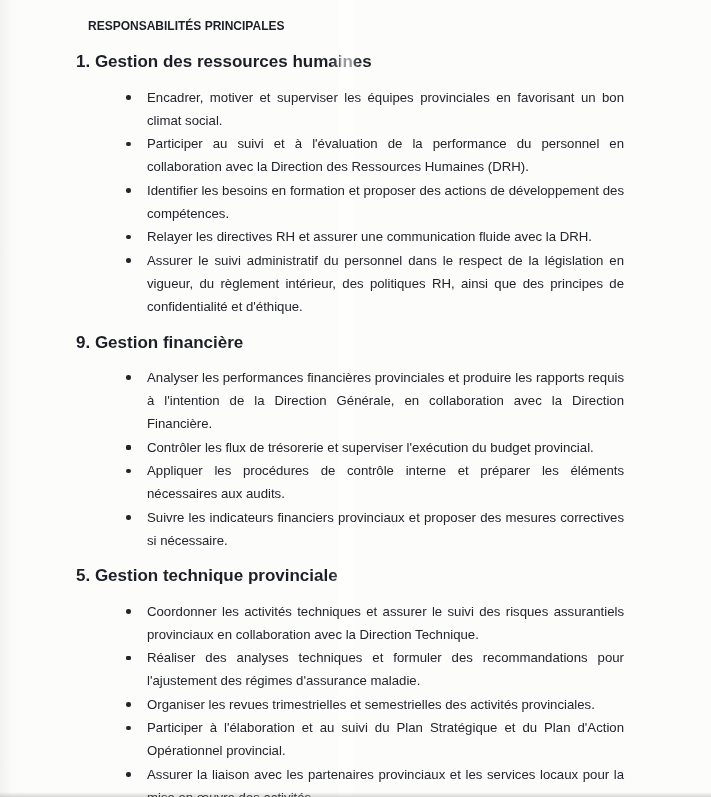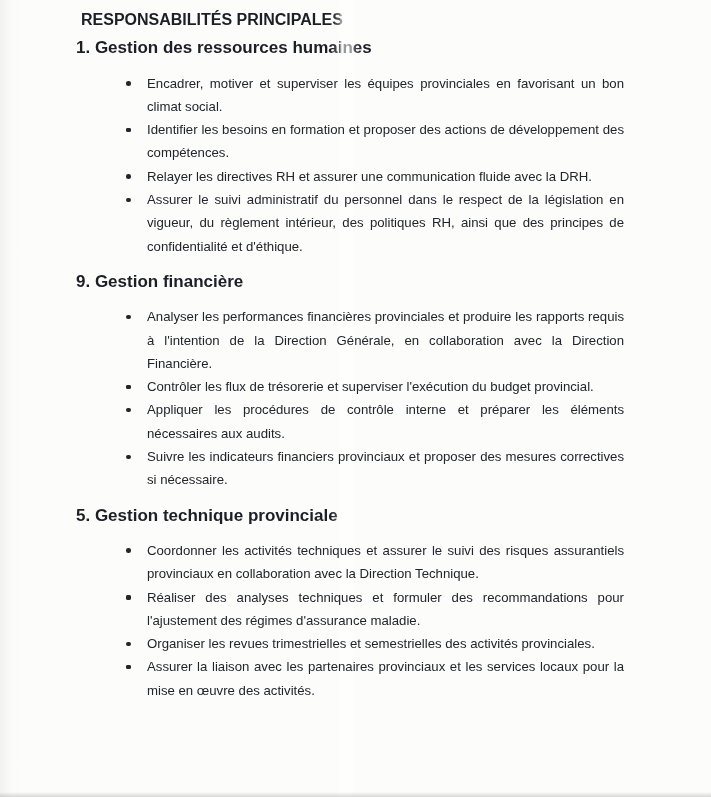--- a/index.html
+++ b/index.html
@@ -33,22 +33,22 @@
     pointer-events: none;
   }
   .scan-edge-bottom {
     position: absolute;
     left: 0; right: 0; bottom: 0;
     height: 5px;
     background: linear-gradient(180deg, rgba(0,0,0,0) 0%, rgba(120,120,114,0.28) 100%);
     pointer-events: none;
   }
   .doc-title {
-    margin: 5px;
-    font-size: 16px;
+    margin: 12px;
+    font-size: 12px;
     font-weight: bold;
     line-height: 23.3px;
     color: #1d1f27;
   }
   .section-heading {
     margin: 0;
     font-size: 17px;
     font-weight: bold;
     line-height: 23.3px;
     color: #1d1f27;
@@ -83,20 +83,21 @@
   <section>
     <h2 class="section-heading">1. Gestion des ressources humaines</h2>
     <ul class="bullet-list">
   <li class="bullet-item">
     <span class="dot"></span>
     <span class="txt">Encadrer, motiver et superviser les équipes provinciales en favorisant un bon climat social.</span>
   </li>
 
   <li class="bullet-item">
     <span class="dot"></span>
+    <span class="txt">Participer au suivi et à l'évaluation de la performance du personnel en collaboration avec la Direction des Ressources Humaines (DRH).</span>
   </li>
 
   <li class="bullet-item">
     <span class="dot"></span>
     <span class="txt">Identifier les besoins en formation et proposer des actions de développement des compétences.</span>
   </li>
 
   <li class="bullet-item">
     <span class="dot"></span>
     <span class="txt">Relayer les directives RH et assurer une communication fluide avec la DRH.</span>
@@ -155,20 +156,21 @@
     <span class="txt">Réaliser des analyses techniques et formuler des recommandations pour l'ajustement des régimes d'assurance maladie.</span>
   </li>
 
   <li class="bullet-item">
     <span class="dot"></span>
     <span class="txt">Organiser les revues trimestrielles et semestrielles des activités provinciales.</span>
   </li>
 
   <li class="bullet-item">
     <span class="dot"></span>
+    <span class="txt">Participer à l'élaboration et au suivi du Plan Stratégique et du Plan d'Action Opérationnel provincial.</span>
   </li>
 
   <li class="bullet-item">
     <span class="dot"></span>
     <span class="txt">Assurer la liaison avec les partenaires provinciaux et les services locaux pour la mise en œuvre des activités.</span>
   </li>
 </ul>
   </section>
 </div>
   <div class="scan-edge-bottom"></div>

